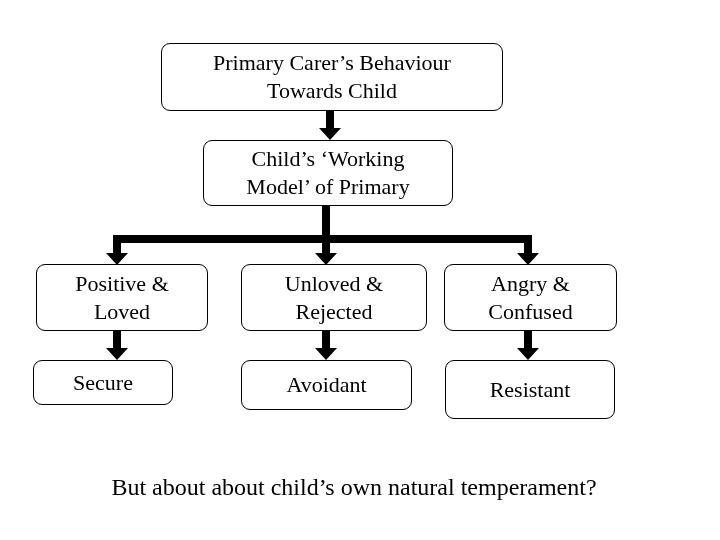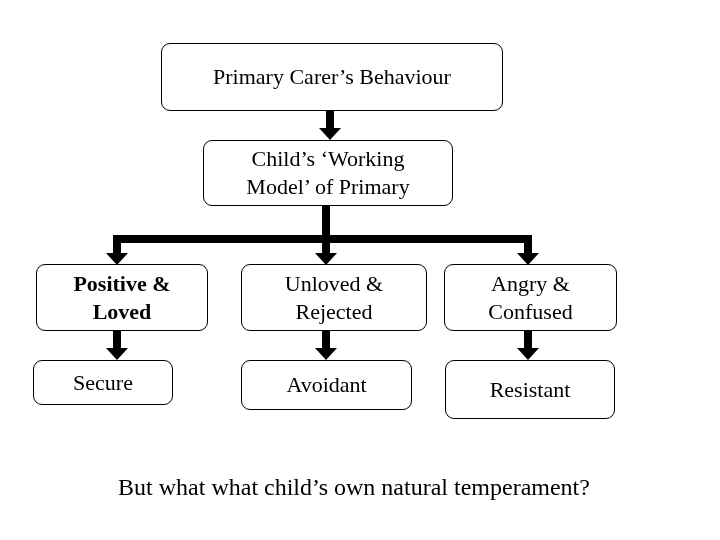--- a/index.html
+++ b/index.html
@@ -43,21 +43,21 @@
     top: 472px;
     width: 708px;
     text-align: center;
     font-size: 24px;
     line-height: 30px;
   }
 
   
   #box-top      { left: 161px; top: 43px;  width: 342px; height: 68px; }
   #box-model    { left: 203px; top: 140px; width: 250px; height: 66px; }
-  #box-positive { left: 36px;  top: 264px; width: 172px; height: 67px; font-weight: bold; }
+  #box-positive { left: 36px;  top: 264px; width: 172px; height: 67px; }
   #box-unloved  { left: 241px; top: 264px; width: 186px; height: 67px; justify-content: center; }
   #box-angry    { left: 444px; top: 264px; width: 173px; height: 67px; }
   #box-secure   { left: 33px;  top: 360px; width: 140px; height: 45px; }
   #box-avoidant { left: 241px; top: 360px; width: 171px; height: 50px; }
   #box-resistant{ left: 445px; top: 360px; width: 170px; height: 59px; }
 
   
   #a1-stem { left: 326px; top: 110px; width: 8px; height: 19px; }
   #a1-head { left: 319px; top: 128px; }
 
@@ -79,20 +79,21 @@
   #a4-stem { left: 524px; top: 331px; width: 8px; height: 18px; }
   #a4-head { left: 517px; top: 348px; }
 </style>
 </head>
 <body>
 
 <div class="stage">
 
   <div class="box" id="box-top">
     <div class="line">Primary Carer’s Behaviour</div>
+    <div class="line">Towards Child</div>
   </div>
 
   <div class="vstem" id="a1-stem"></div>
   <div class="arrowhead" id="a1-head"></div>
 
   <div class="box" id="box-model">
     <div class="line"><span>Child’s </span><span class="b">‘Working</span></div>
     <div class="line"><span class="b">Model’</span><span> of Primary</span></div>
   </div>
 
@@ -128,15 +129,15 @@
   <div class="box" id="box-secure">
     <div class="line">Secure</div>
   </div>
   <div class="box" id="box-avoidant">
     <div class="line">Avoidant</div>
   </div>
   <div class="box" id="box-resistant">
     <div class="line">Resistant</div>
   </div>
 
-  <div class="footer">But what what child’s own natural temperament?</div>
+  <div class="footer">But about about child’s own natural temperament?</div>
 
 </div>
 
 </body></html>

